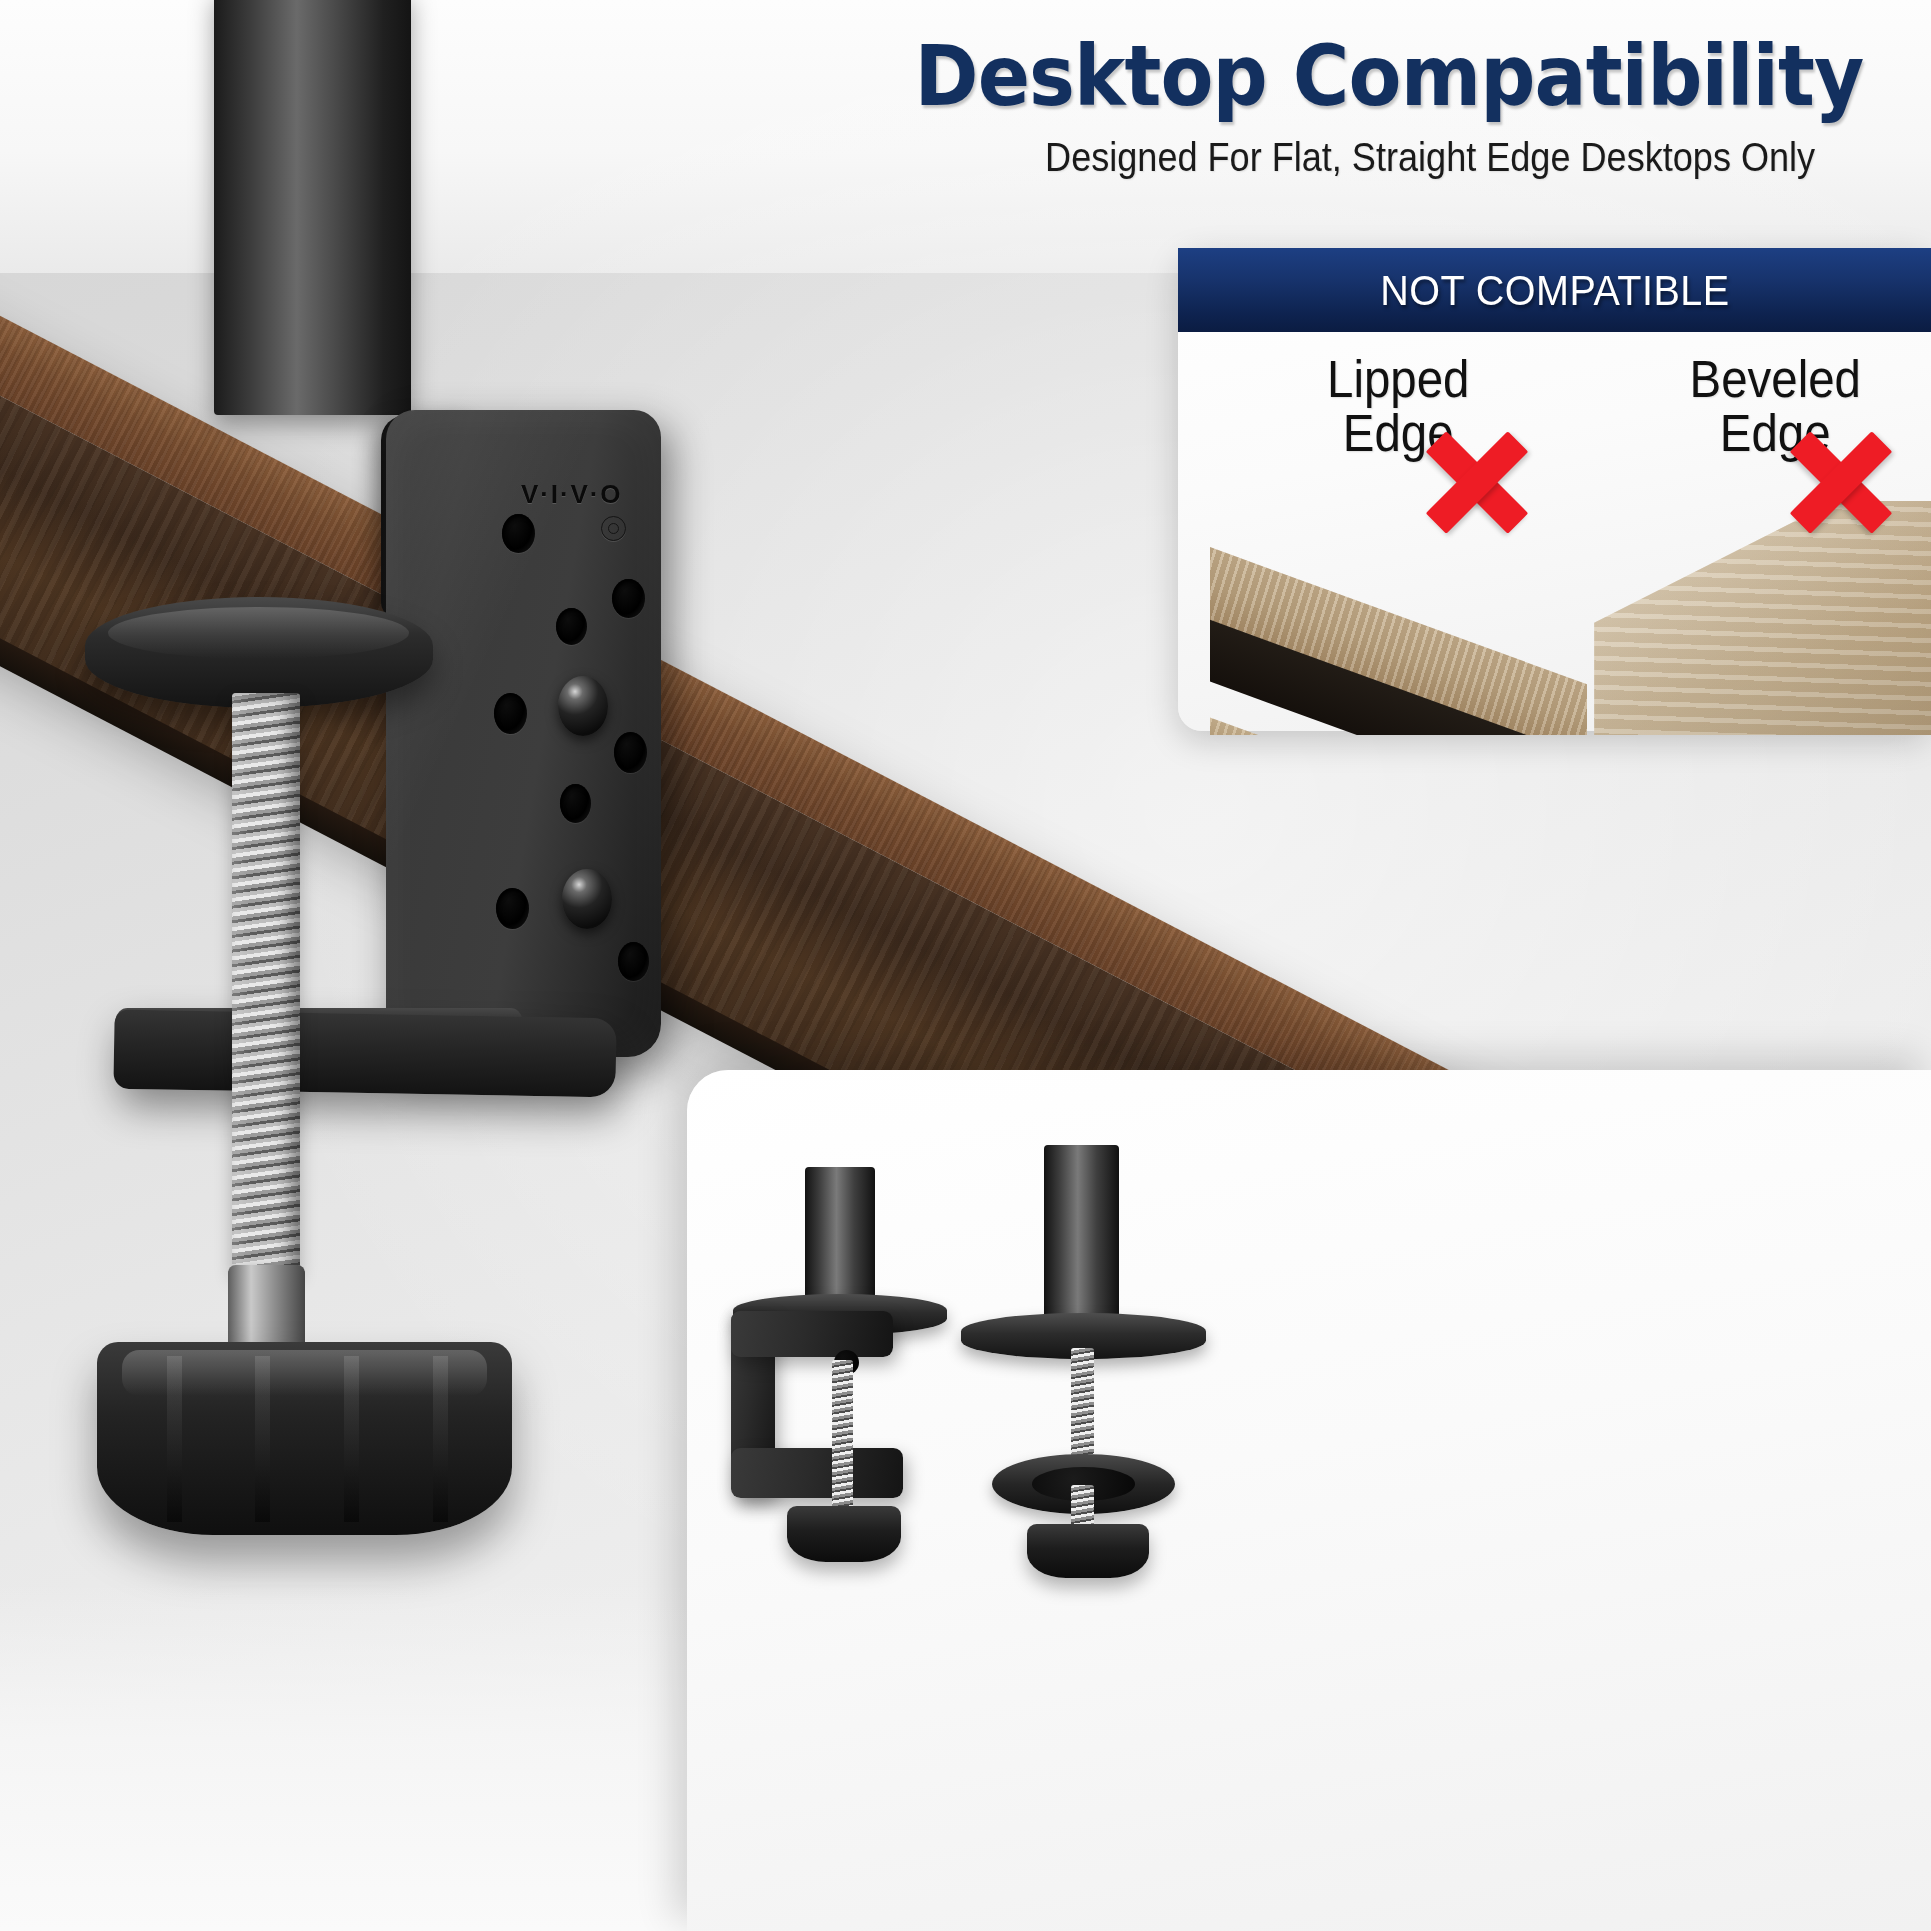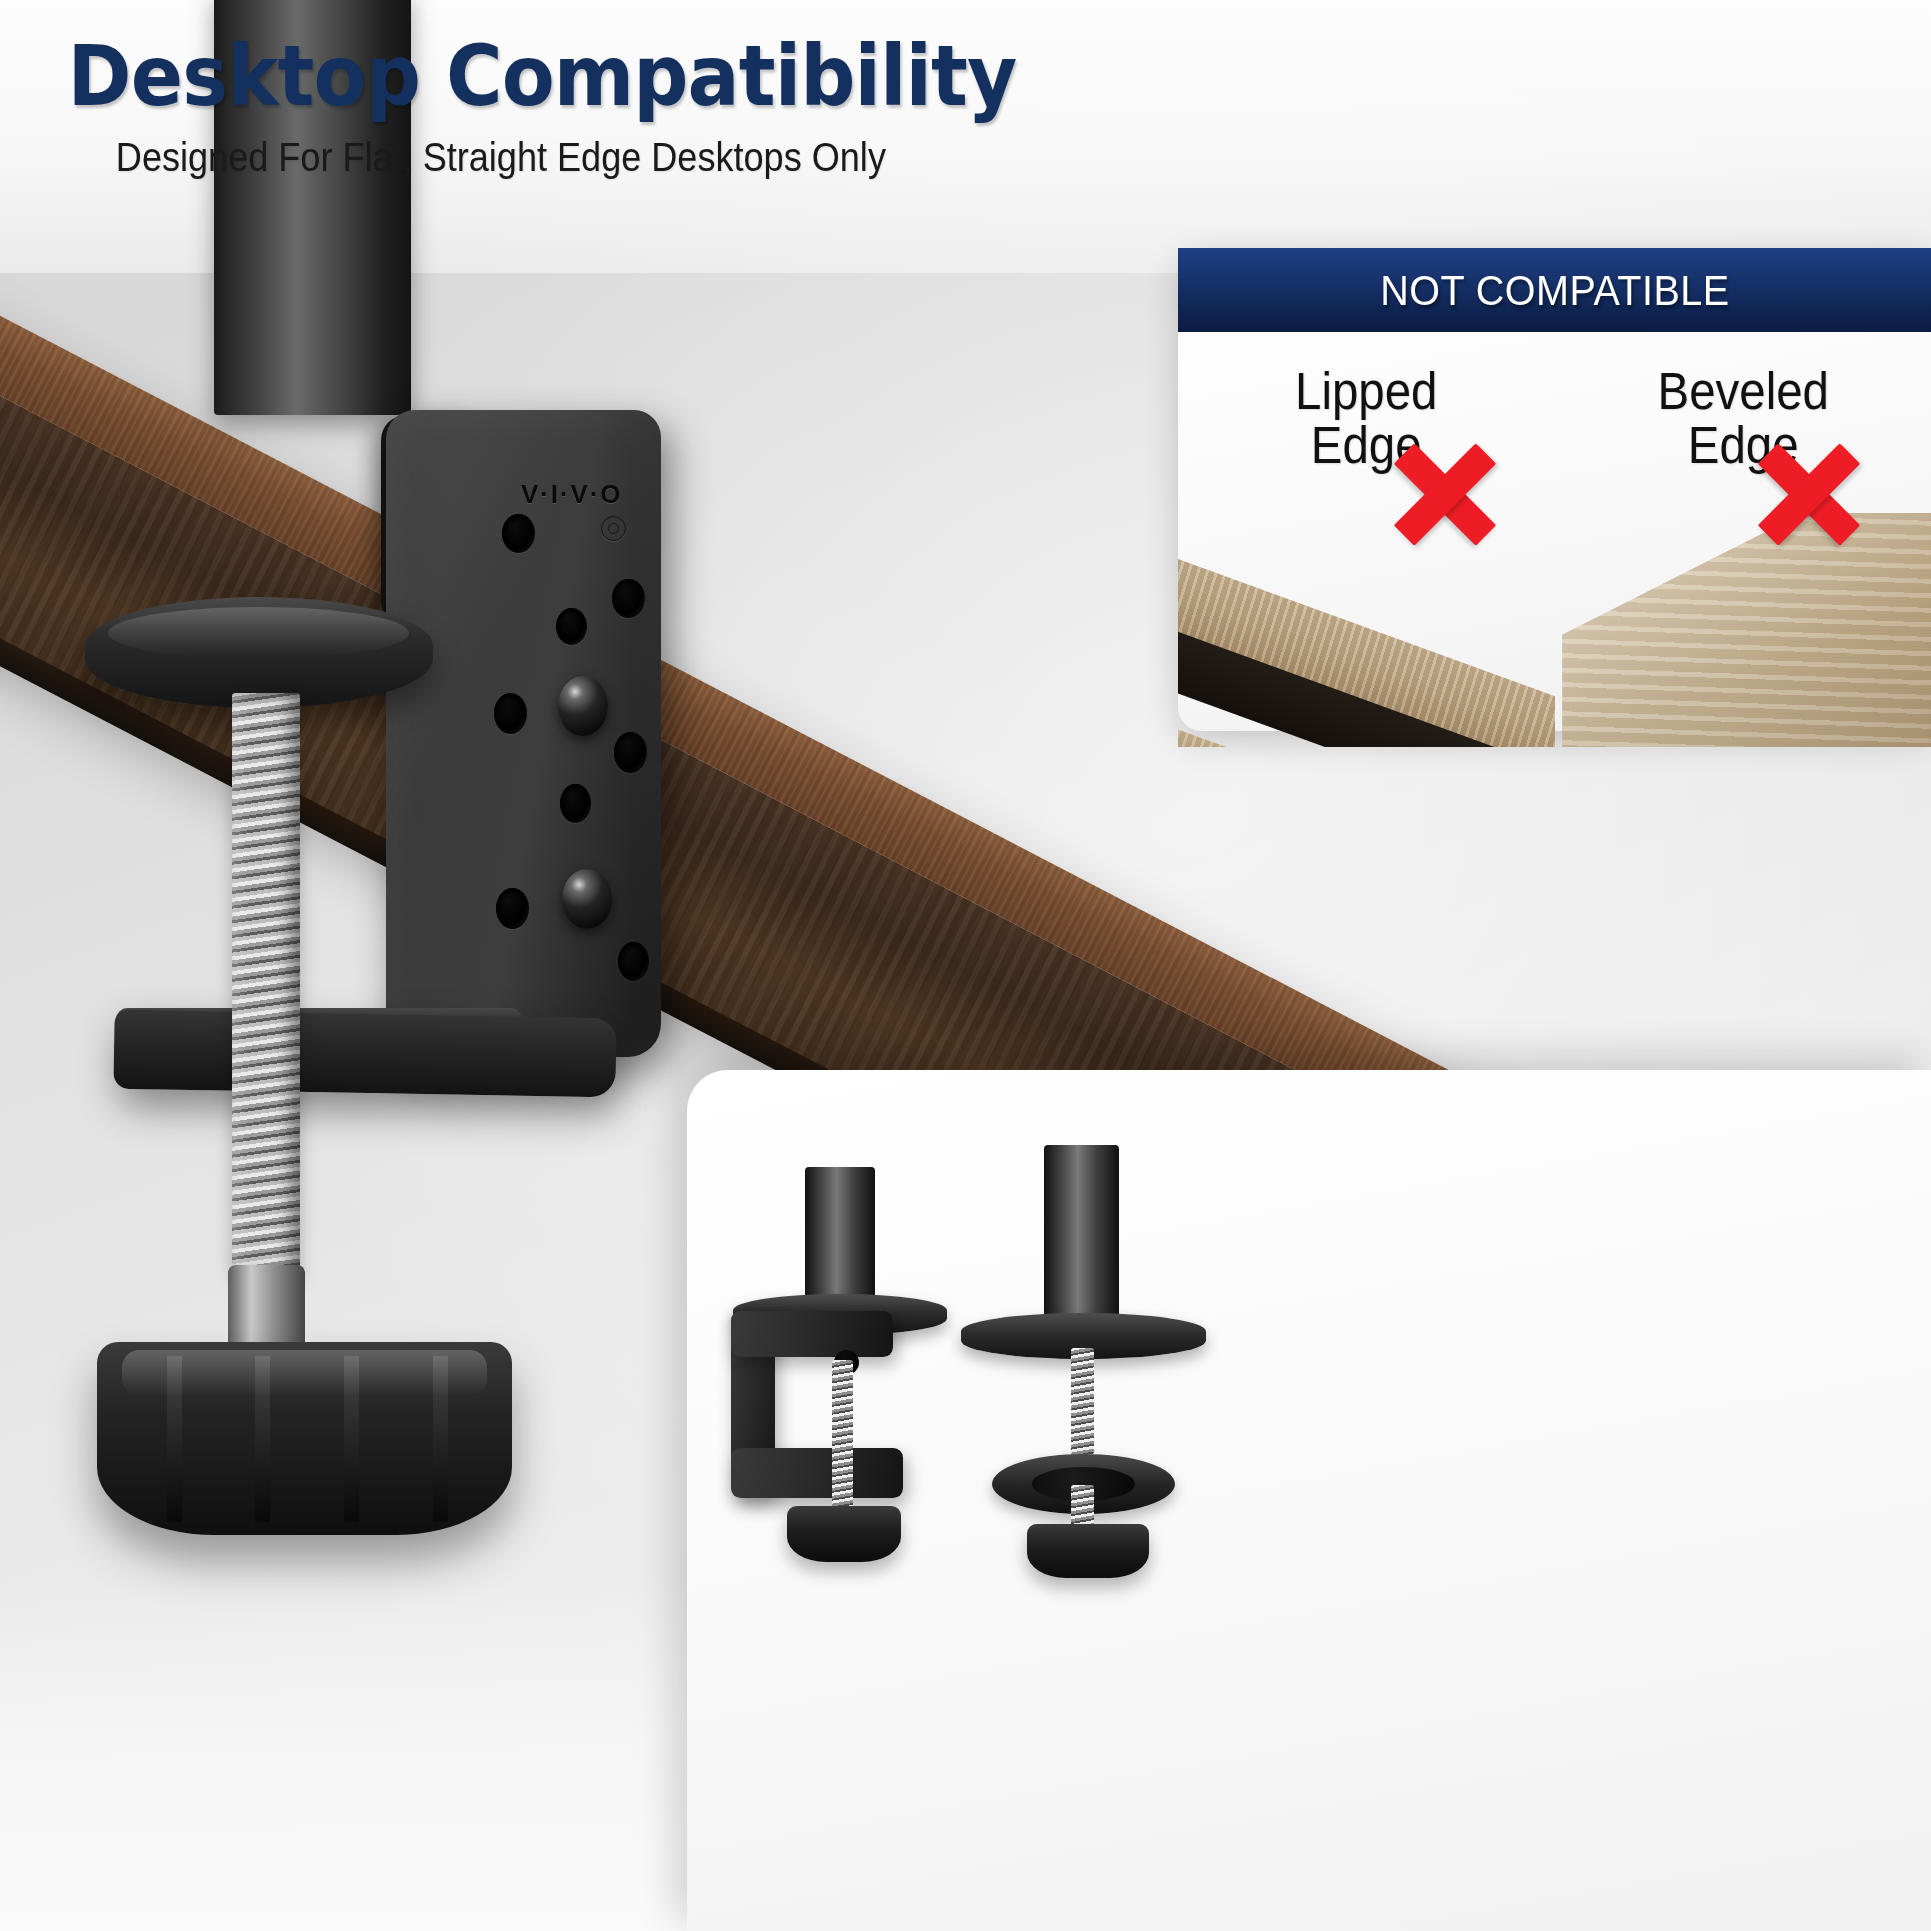--- a/index.html
+++ b/index.html
@@ -34,21 +34,21 @@
     pointer-events:none;
   }
   .floor-band {
     position:absolute; left:0; bottom:0; width:1931px; height:348px;
     background:linear-gradient(180deg,rgba(230,230,230,0) 0%,rgba(246,246,246,0.9) 45%,#fafafa 100%);
   }
 
   
   .header {
     position:absolute; left:0; top:33px; width:1931px;
-    text-align:left; z-index:40;
+    text-align:right; z-index:40;
   }
   .title {
     font-family:"DejaVu Sans", sans-serif;
     font-weight:bold;
     font-size:83px;
     line-height:1.05;
     letter-spacing:-1px;
     color:#13305f;
     text-shadow:1.9px 2.9px 2.9px rgba(0,0,0,0.22);
     transform:scaleX(0.93);
@@ -221,21 +221,21 @@
     background:linear-gradient(180deg,#1d3f83 0%,#17336c 38%,#0e2350 78%,#0b1c42 100%);
     display:flex; align-items:center; justify-content:center;
   }
   .panel-nc-header span {
     font-family:"Liberation Sans", sans-serif;
     font-size:43px; color:#ffffff; letter-spacing:0.5px;
     transform:scaleX(0.92);
     text-shadow:1.9px 2.9px 3.9px rgba(0,0,0,0.45);
   }
   .nc-body { position:relative; width:100%; height:399px; }
-  .nc-col { position:absolute; top:16px; width:50%; height:100%; }
+  .nc-col { position:absolute; top:4px; width:50%; height:100%;margin-left:32px; }
   .nc-col.left { left:0; }
   .nc-col.right { left:50%; }
   .nc-label {
     position:relative; z-index:5; text-align:center;
     padding-top:17.4px;
     font-family:"Liberation Sans", sans-serif;
     font-size:51px; line-height:1.06; color:#111;
     transform:scaleX(0.93);
     text-shadow:1px 1px 1.9px rgba(0,0,0,0.12);
   }

